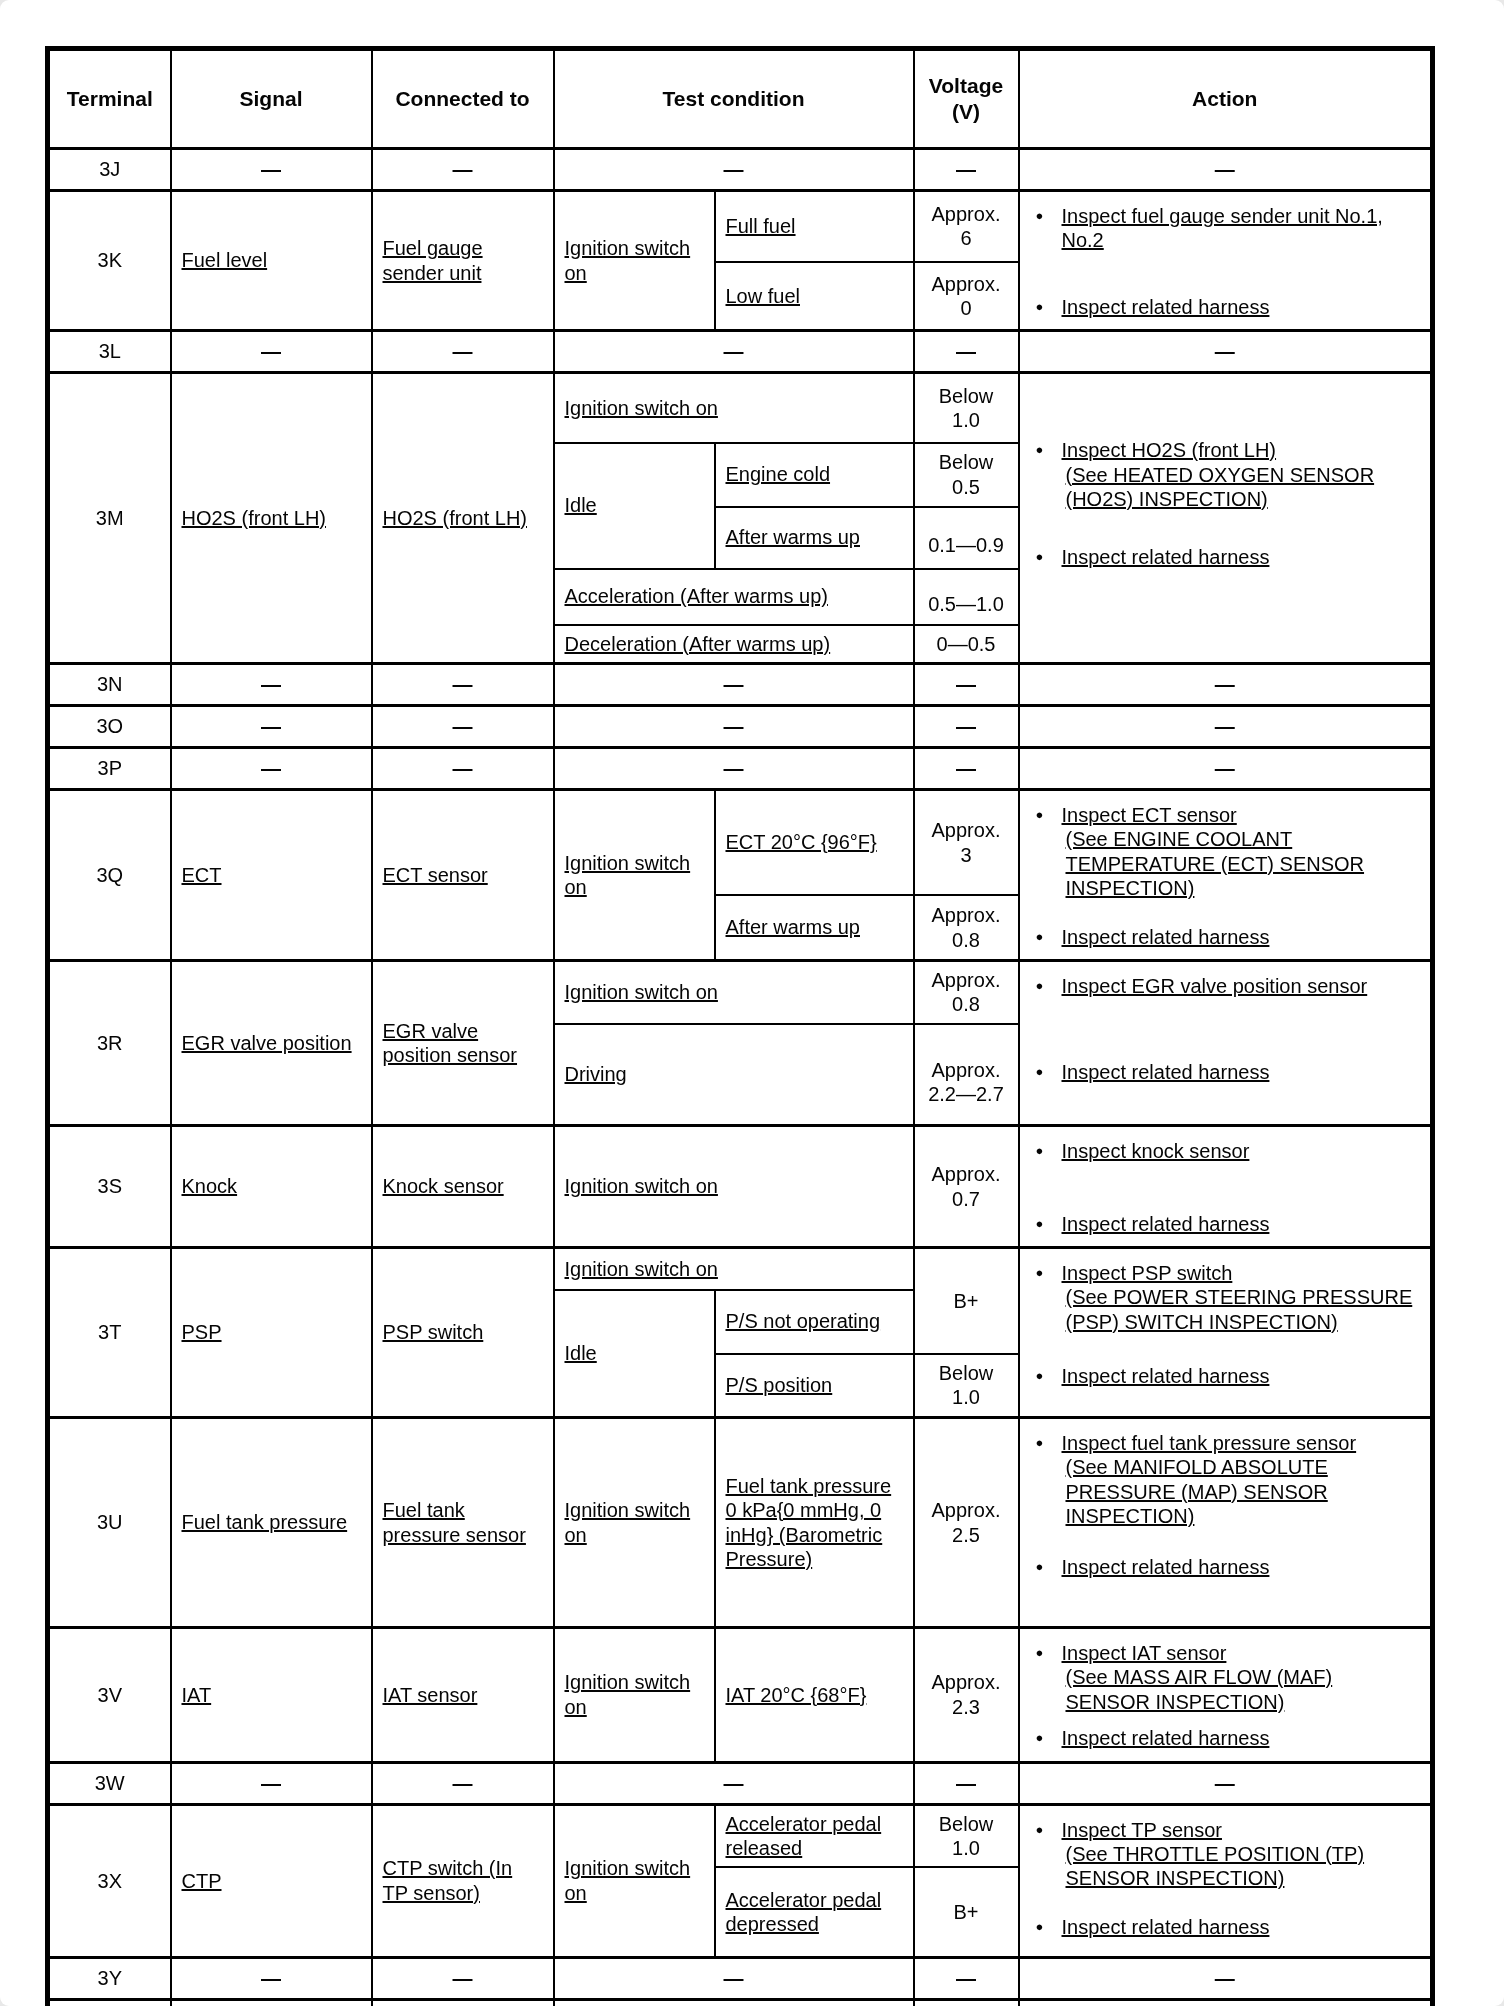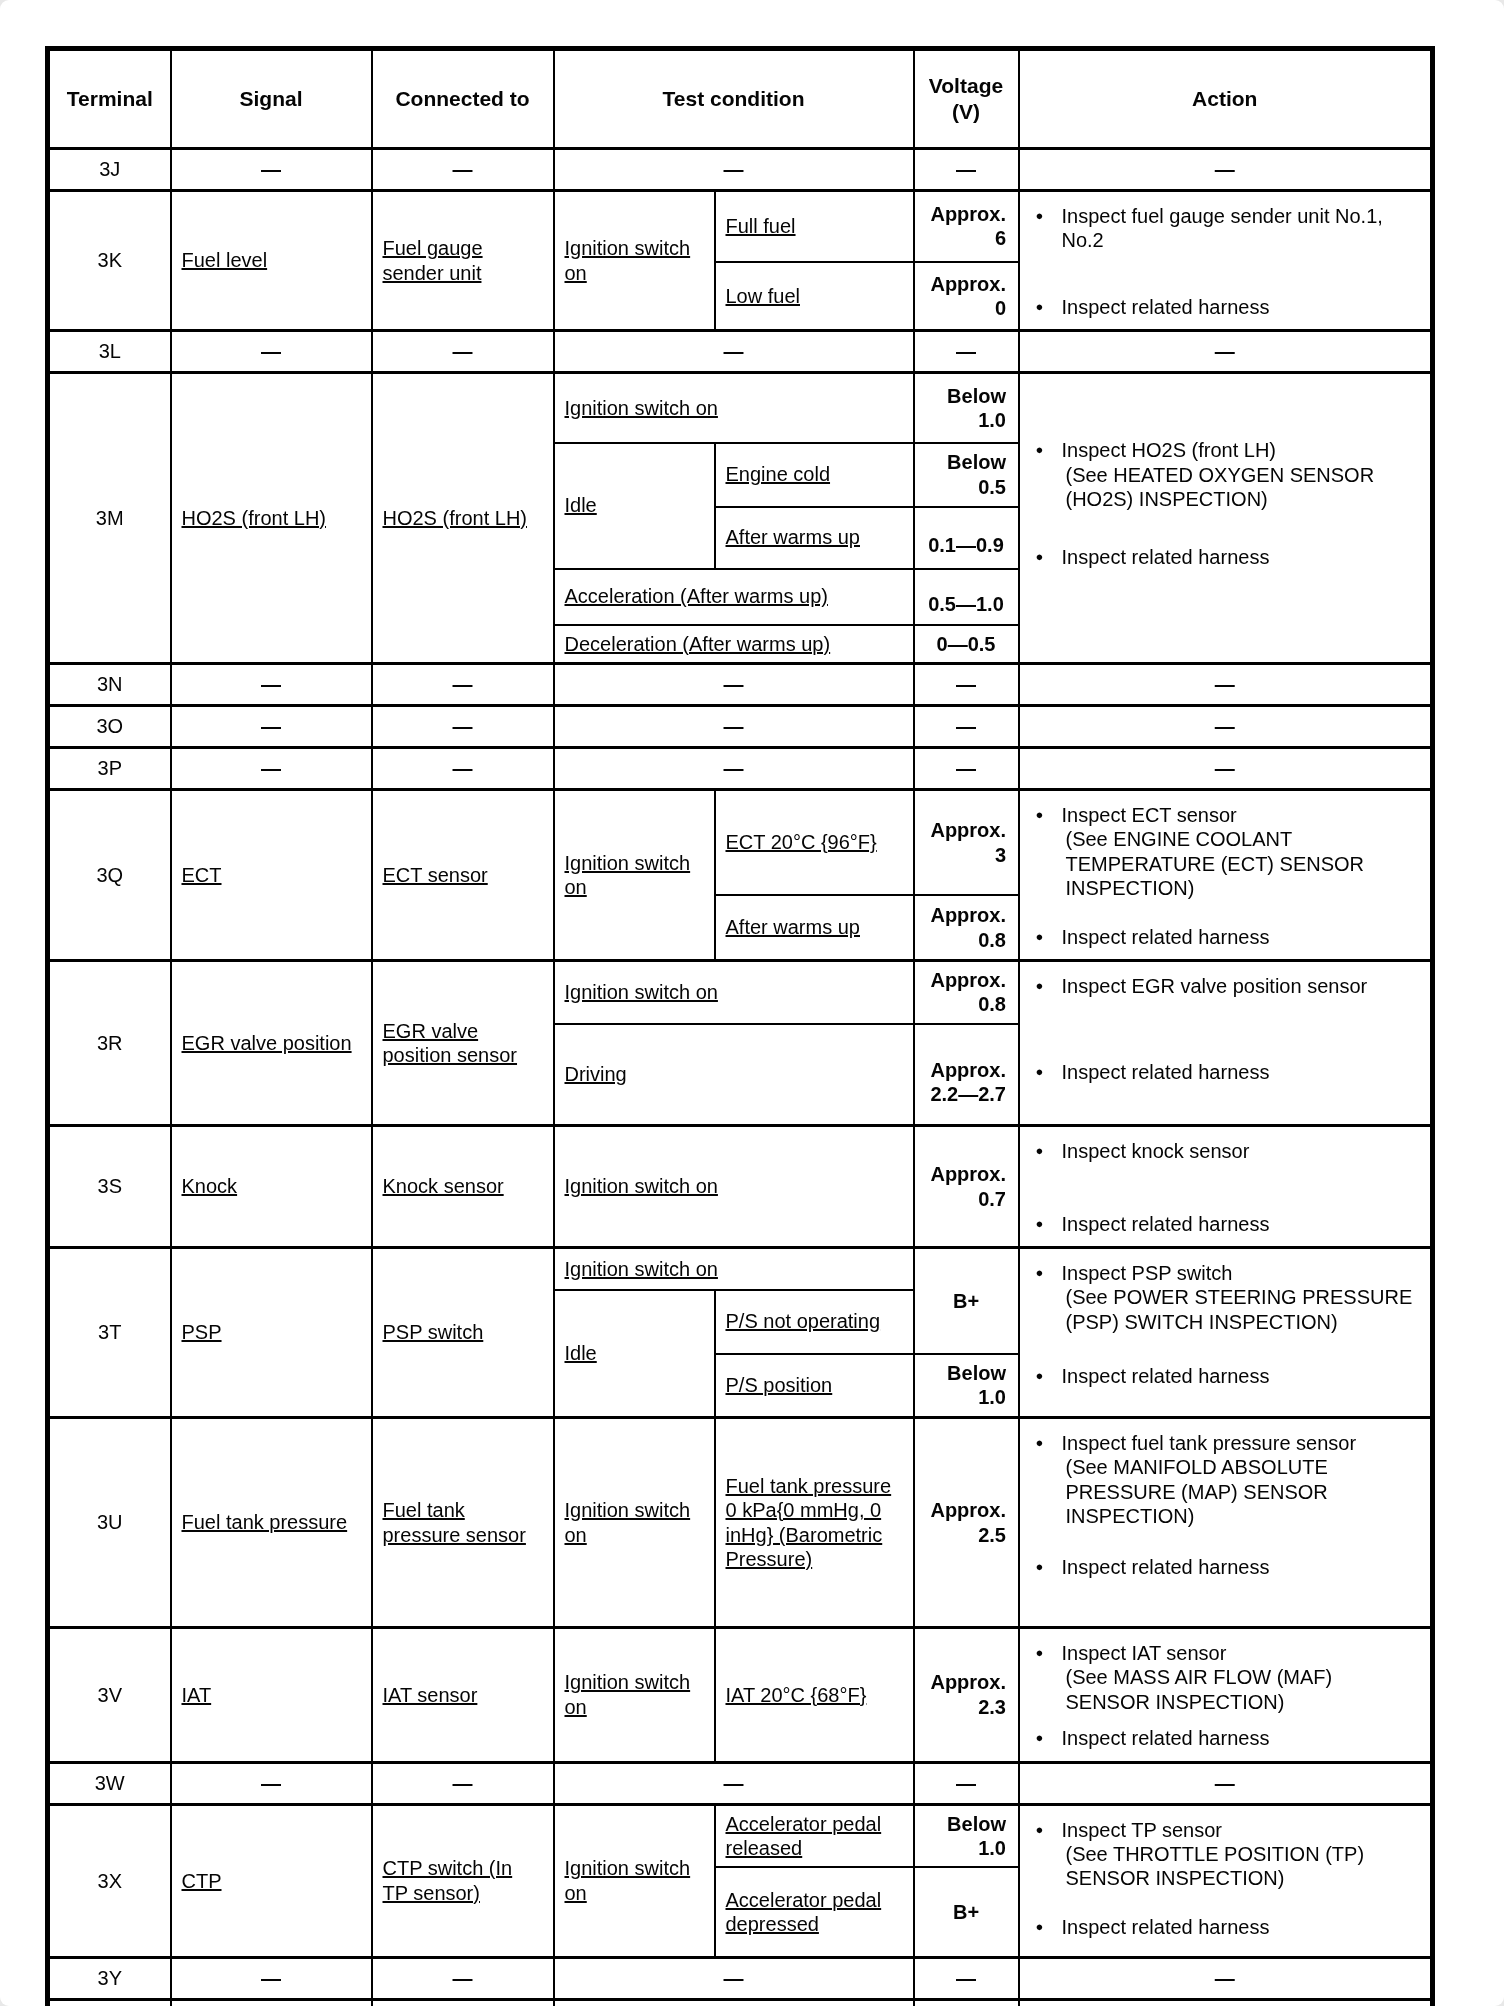--- a/index.html
+++ b/index.html
@@ -32,26 +32,26 @@
     font-weight:bold;
     font-size:21px;
     text-align:center;
     height:84px;
     border-bottom:3px solid #000;
   }
   tr.major > td{border-top:3px solid #000;}
   td.term{text-align:center;font-size:20px;}
   td.cond{text-align:left;text-decoration:underline;}
   td.volt{text-align:center;}
-  .vwrap{max-width:80px;margin:0 auto;display:inline-block;text-align:right;font-weight:bold;}
+  .vwrap{max-width:80px;margin:0 auto;display:inline-block;text-align:center;}
   td.volt.brk .vwrap{word-break:break-all;margin-top:15px;}
   td.action{vertical-align:top;padding:12px 12px 10px 14px;}
   .act-item{display:flex;align-items:flex-start;}
   .bullet{flex:0 0 26px;font-size:13px;line-height:24px;padding-left:2px;}
-  .act-text{flex:1;}
+  .act-text{flex:1;text-decoration:underline;}
   .see{padding-left:4px;}
   td.dash{text-align:center;font-weight:bold;}
   tr.dash-row{height:42px;}
 </style>
 </head>
 <body>
 
 <div class="page">
 <div class="table-wrap">
 <table class="volt-table">

